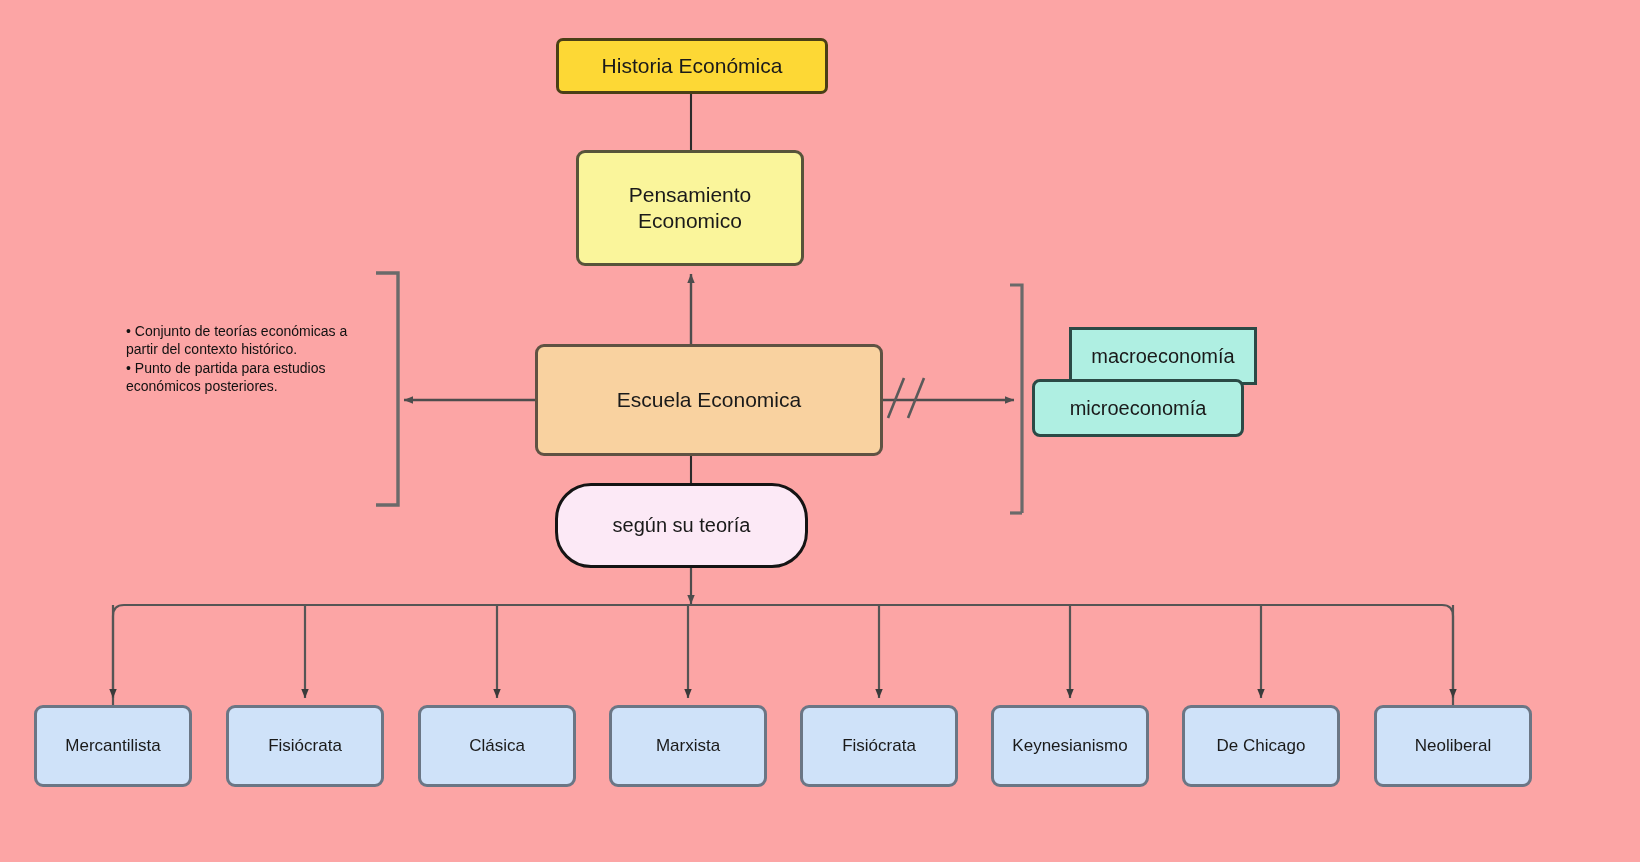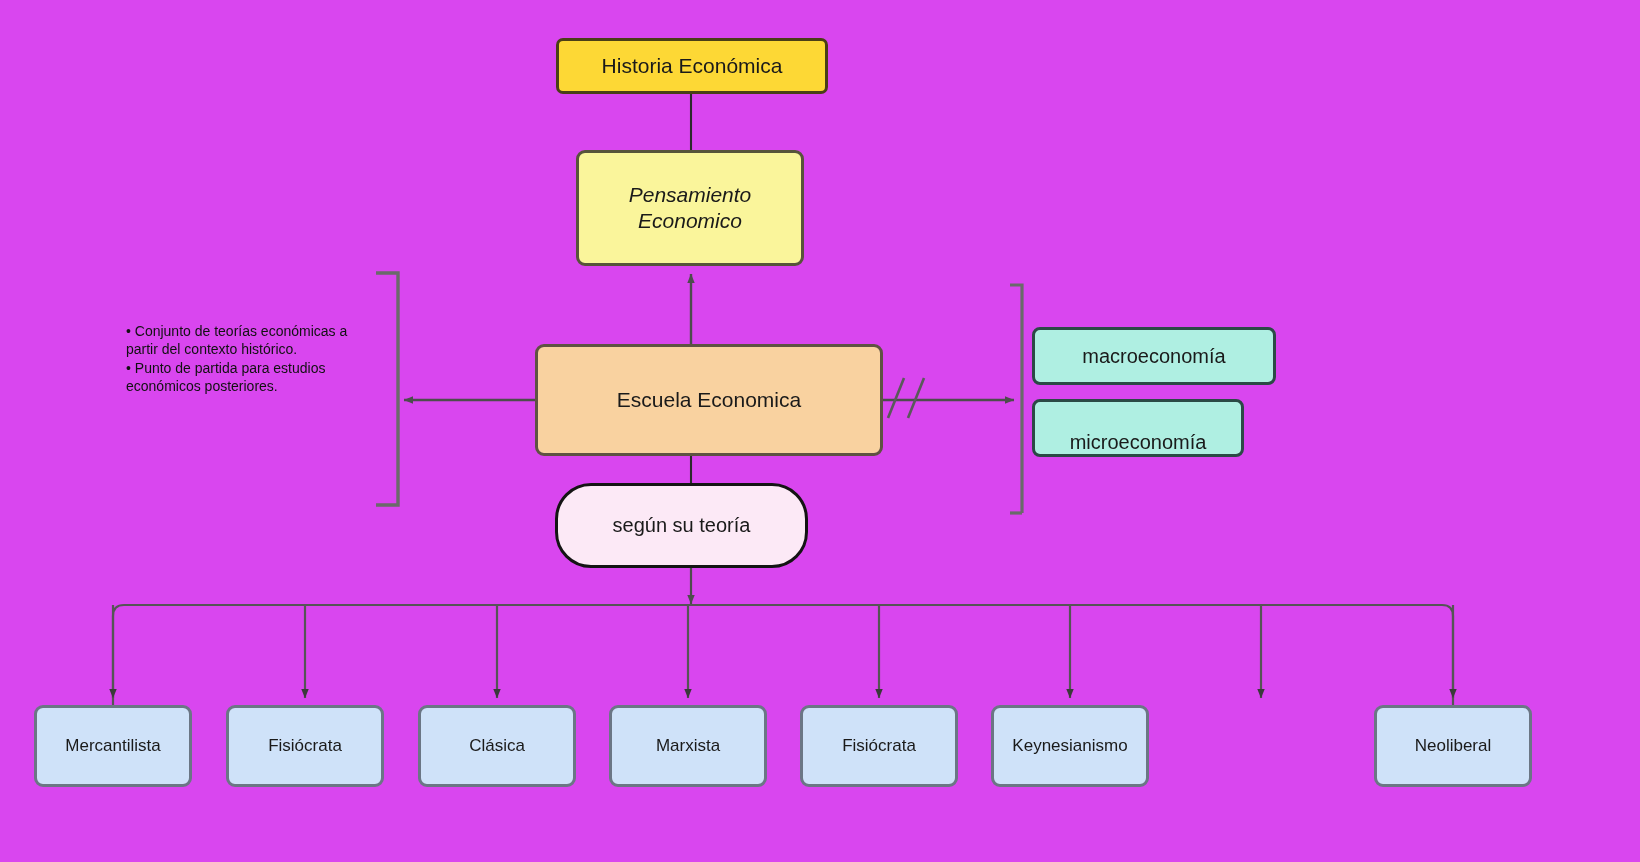--- a/index.html
+++ b/index.html
@@ -7,21 +7,21 @@
     padding: 0;
     background: #ffffff;
   }
   body {
     font-family: "Liberation Sans", sans-serif;
   }
   #canvas {
     position: relative;
     width: 1640px;
     height: 862px;
-    background: #d946ef;
+    background: #fca5a5;
     overflow: hidden;
   }
   svg#wires {
     position: absolute;
     left: 0;
     top: 0;
     width: 1640px;
     height: 862px;
     pointer-events: none;
   }
@@ -43,50 +43,48 @@
     border: 3px solid #4a3f16;
     border-radius: 7px;
     font-size: 21px;
   }
   .n-pensamiento {
     left: 576px; top: 150px; width: 228px; height: 116px;
     background: #FAF59B;
     border: 3px solid #57543a;
     border-radius: 9px;
     font-size: 21px;
-    font-style: italic;
   }
   .n-escuela {
     left: 535px; top: 344px; width: 348px; height: 112px;
     background: #F9D2A0;
     border: 3px solid #5f5243;
     border-radius: 9px;
     font-size: 21px;
   }
   .n-segun {
     left: 555px; top: 483px; width: 253px; height: 85px;
     background: #FCE9F6;
     border: 3px solid #141414;
     border-radius: 36px;
     font-size: 20px;
   }
   .n-macro {
-    left: 1032px; top: 327px; width: 244px; height: 58px;
+    left: 1069px; top: 327px; width: 188px; height: 58px;
+    background: #AFEFE2;
+    border: 3px solid #2b4a46;
+    border-radius: 0;
+    font-size: 20px;
+  }
+  .n-micro {
+    left: 1032px; top: 379px; width: 212px; height: 58px;
     background: #AFEFE2;
     border: 3px solid #2b4a46;
     border-radius: 8px;
     font-size: 20px;
-  }
-  .n-micro {
-    left: 1032px; top: 399px; width: 212px; height: 58px;
-    background: #AFEFE2;
-    border: 3px solid #2b4a46;
-    border-radius: 8px;
-    font-size: 20px;
-    align-items: flex-end;
   }
   .leaf {
     top: 705px; width: 158px; height: 82px;
     background: #CFE2F9;
     border: 3px solid #6b7685;
     border-radius: 9px;
     font-size: 17px;
   }
   .notes {
     position: absolute;
@@ -187,17 +185,20 @@
   </div>
   <div class="node leaf" style="left:609px">
     <span>Marxista</span>
   </div>
   <div class="node leaf" style="left:800px">
     <span>Fisiócrata</span>
   </div>
   <div class="node leaf" style="left:991px">
     <span>Keynesianismo</span>
   </div>
+  <div class="node leaf" style="left:1182px">
+    <span>De Chicago</span>
+  </div>
   <div class="node leaf" style="left:1374px">
     <span>Neoliberal</span>
   </div>
 
 </div>
 
 </body></html>

